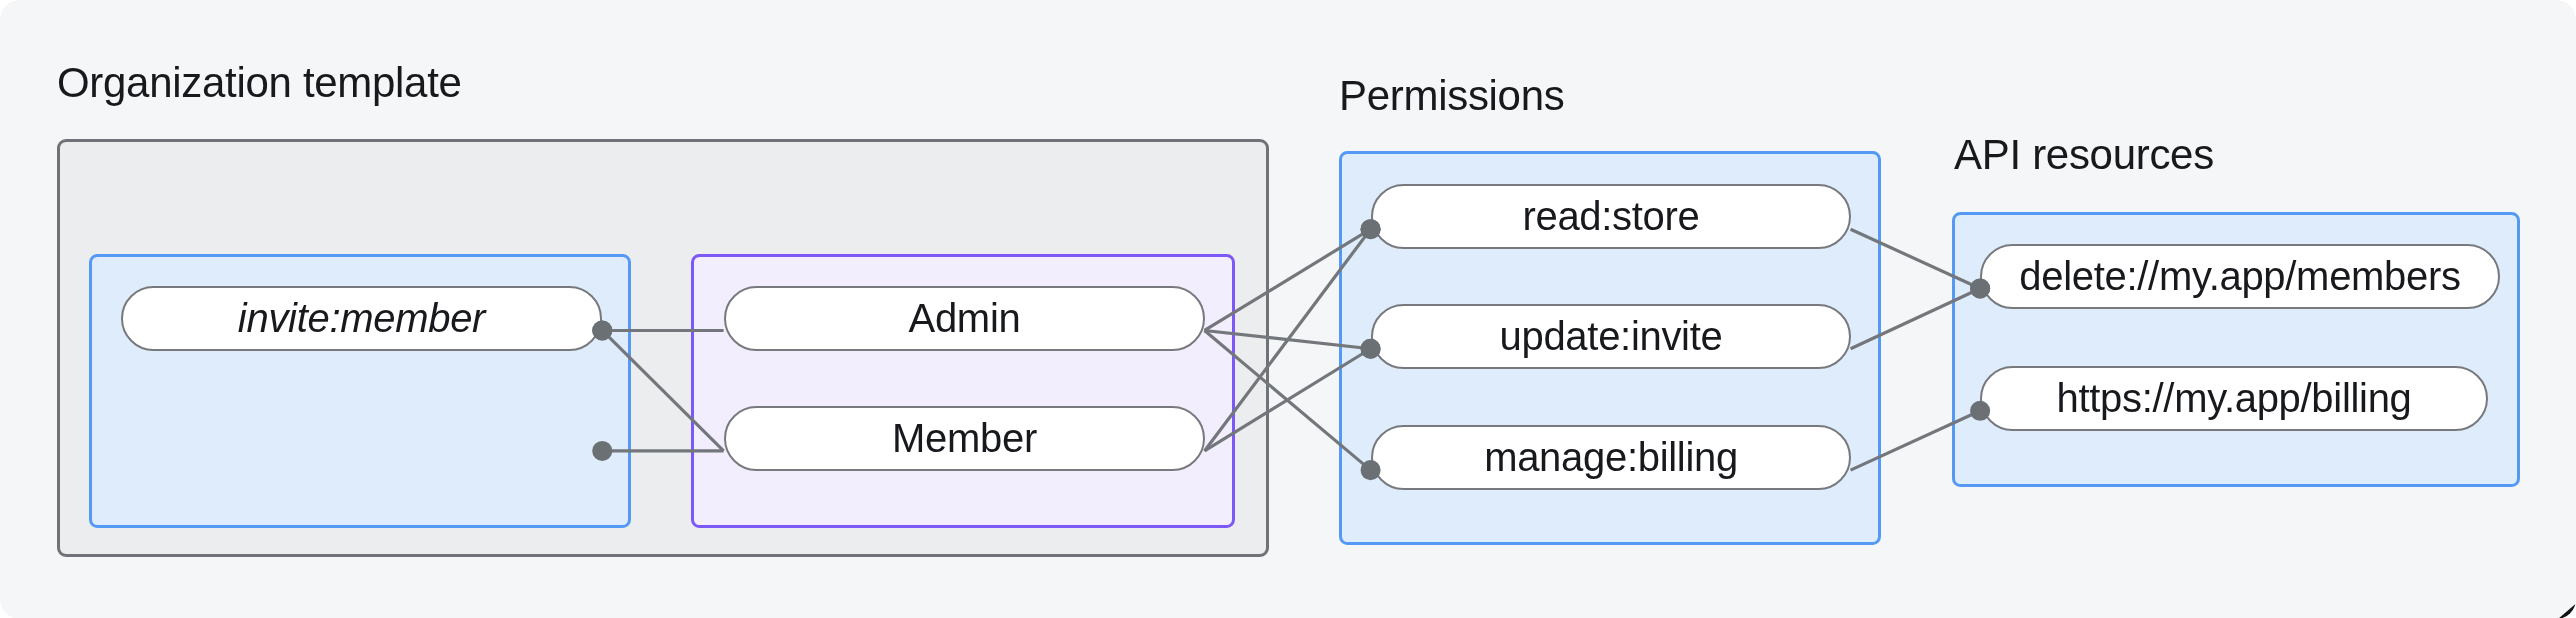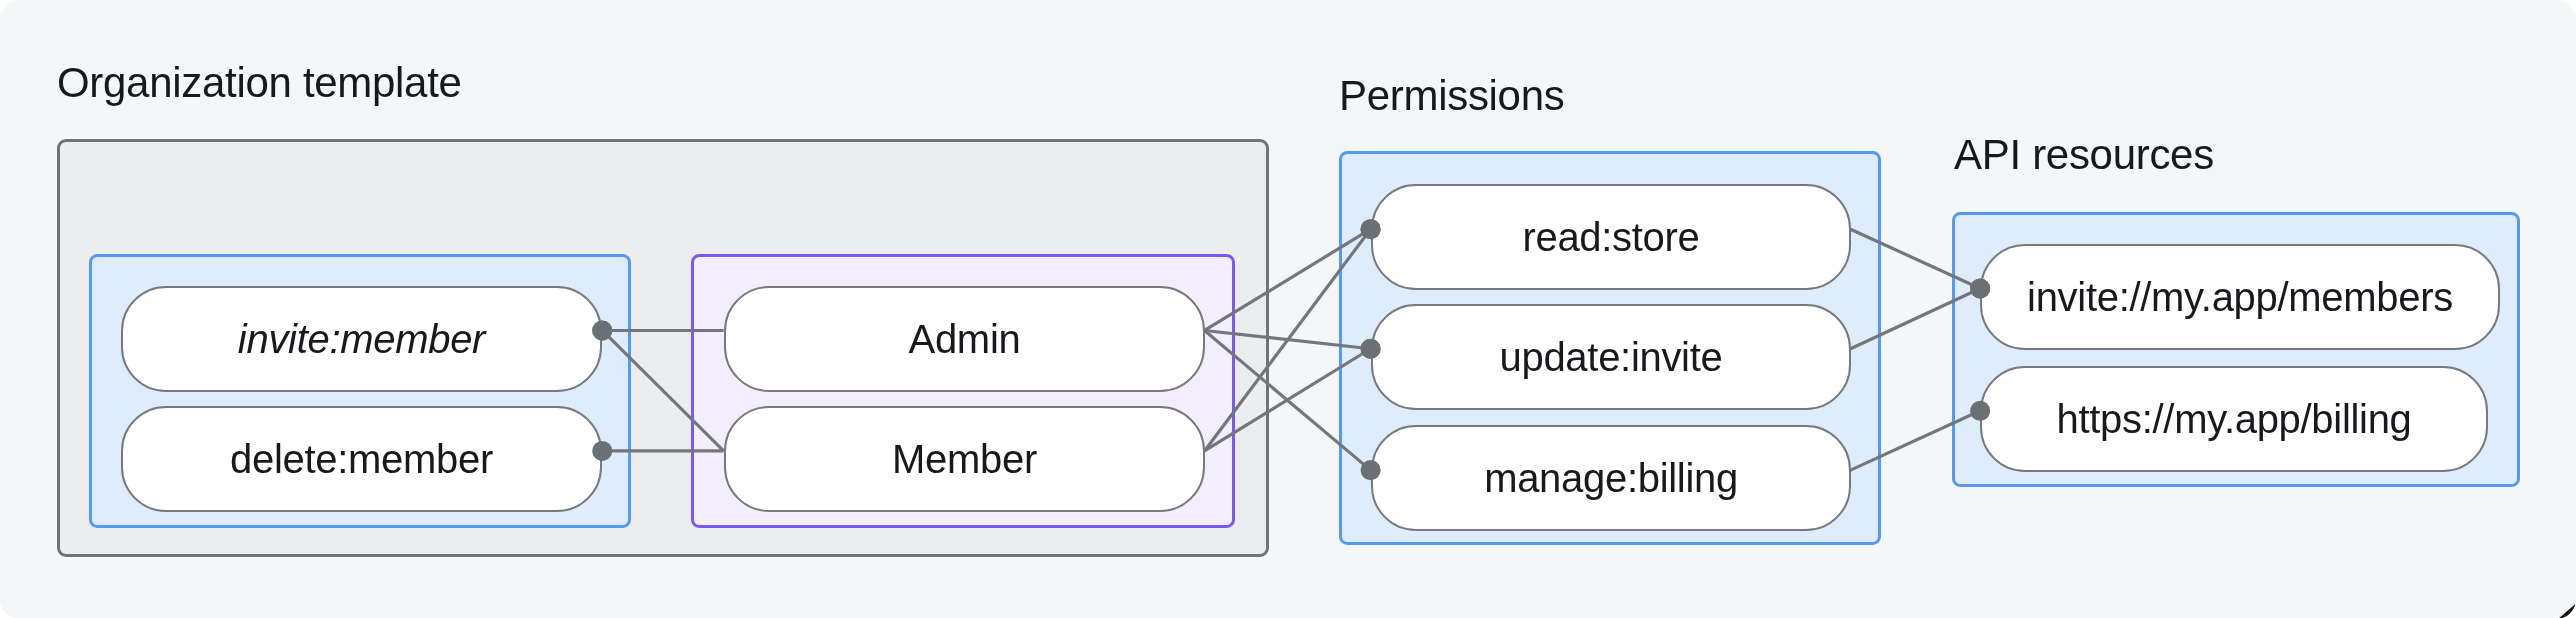--- a/index.html
+++ b/index.html
@@ -55,21 +55,21 @@
     letter-spacing:-0.3px;
   }
   #lbl-template{left:57px;top:62px;}
   #lbl-org-perms{left:89px;top:172px;}
   #lbl-org-roles{left:694px;top:172px;}
   #lbl-permissions{left:1339px;top:75px;}
   #lbl-api{left:1954px;top:134px;}
 
   .pill{
     position:absolute;box-sizing:border-box;
-    height:106px;
+    height:65px;
     background:#ffffff;
     border:2.7px solid var(--pill-border);
     border-radius:45px;
     display:flex;align-items:center;justify-content:center;
     color:var(--text-color);
     font-size:40px;
     letter-spacing:-0.3px;
     white-space:nowrap;
   }
   
@@ -107,27 +107,26 @@
 
   <div class="label" id="lbl-permissions">Permissions</div>
   <div class="label" id="lbl-api">API resources</div>
 
   <div class="box blue" id="box-org-perms"></div>
   <div class="box purple" id="box-org-roles"></div>
   <div class="box blue" id="box-permissions"></div>
   <div class="box blue" id="box-api"></div>
 
   <div class="pill" id="n-invite">invite:member</div>
-  <div class="pill" id="n-delete">delete:member</div>
   <div class="pill" id="n-admin">Admin</div>
   <div class="pill" id="n-member">Member</div>
   <div class="pill" id="n-read">read:store</div>
   <div class="pill" id="n-update">update:invite</div>
   <div class="pill" id="n-manage">manage:billing</div>
-  <div class="pill" id="n-api-members">invite://my.app/members</div>
+  <div class="pill" id="n-api-members">delete://my.app/members</div>
   <div class="pill" id="n-api-billing">https://my.app/billing</div>
 
   <svg id="edge-layer" viewBox="0 0 2823 678" width="2576" height="619">
       <line x1="660" y1="362" x2="793" y2="362" stroke="#73777b" stroke-width="3.5"></line>
       <line x1="660" y1="362" x2="793" y2="494" stroke="#73777b" stroke-width="3.5"></line>
       <line x1="660" y1="494" x2="793" y2="494" stroke="#73777b" stroke-width="3.5"></line>
       <line x1="1320" y1="362" x2="1502" y2="251" stroke="#73777b" stroke-width="3.5"></line>
       <line x1="1320" y1="362" x2="1502" y2="382" stroke="#73777b" stroke-width="3.5"></line>
       <line x1="1320" y1="362" x2="1502" y2="515" stroke="#73777b" stroke-width="3.5"></line>
       <line x1="1320" y1="494" x2="1502" y2="251" stroke="#73777b" stroke-width="3.5"></line>

